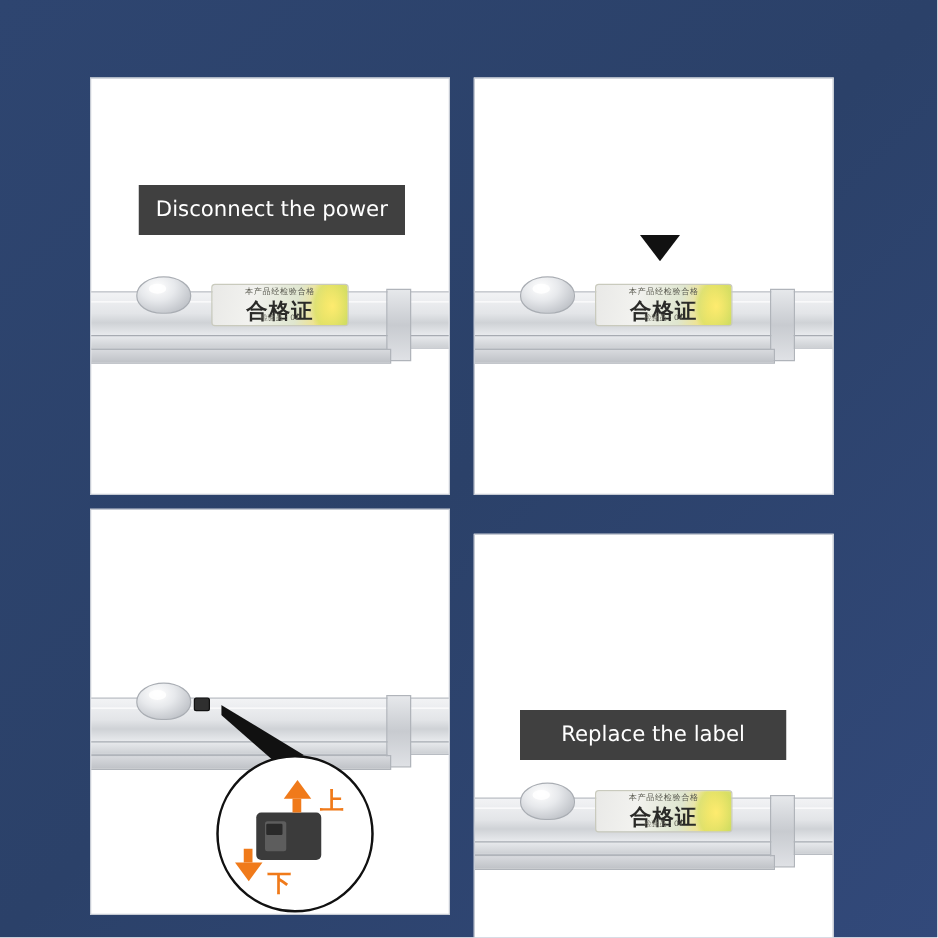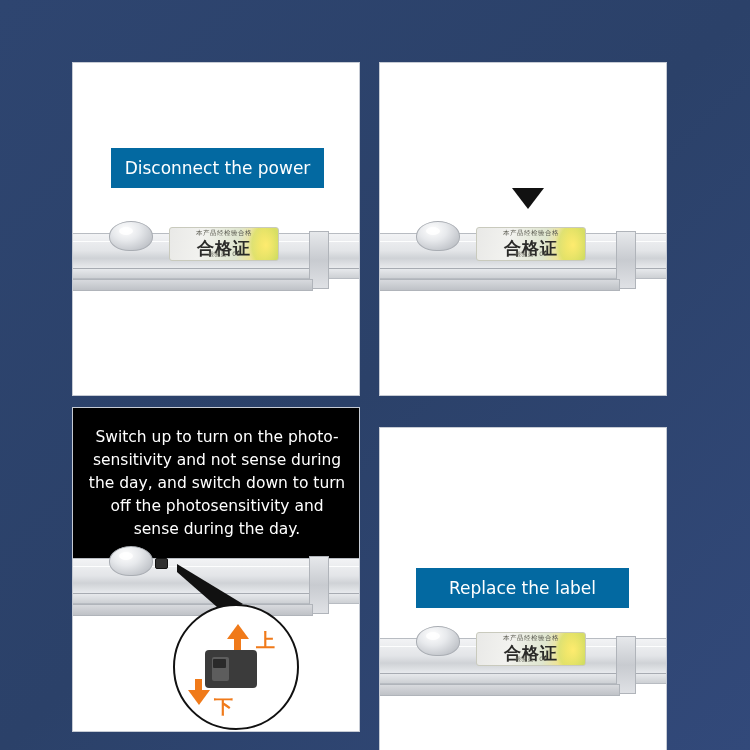--- a/index.html
+++ b/index.html
@@ -49,21 +49,21 @@
     overflow: hidden;
   }
   .p1 { left: 0px;   top: 0px;   width: 288px; height: 334px; }
   .p2 { left: 307px; top: 0px;   width: 288px; height: 334px; }
   .p3 { left: 0px;   top: 345px; width: 288px; height: 325px; }
   .p4 { left: 307px; top: 345px; width: 288px; height: 325px; margin-top: 20px; }
 
   
   .banner {
     position: absolute;
-    background: #0369a1;
+    background: #404040;
     color: #ffffff;
     font-size: 17px;
     font-family: "DejaVu Sans", sans-serif;
     display: flex;
     align-items: center;
     justify-content: center;
     padding: 0 12px;
     box-sizing: border-box;
     white-space: nowrap;
   }
@@ -328,21 +328,20 @@
         <div class="cert" style="left:96px; top:4px;">
           <div class="cz-top">本产品经检验合格</div>
           <div class="cz-mid">合格证</div>
           <div class="cz-bot">检验员：01</div>
           <div class="cert-shine"></div>
         </div>
       </div>
     </div>
 
     <div class="panel p3">
-      <div class="instruction">Switch up to turn on the photo-sensitivity and not sense during the day, and switch down to turn off the photosensitivity and sense during the day.</div>
 
       <div class="bar-wrap" style="top:140px;">
         <div class="bar" style="top:10px;"></div>
         <div class="bar-end" style="left:236px; top:8px;"></div>
         <div class="bar-foot" style="left:-6px; top:56px; width:246px;"></div>
         <div class="dome" style="left:36px; top:-2px;"></div>
       </div>
 
       <div class="switch-dot"></div>
 

